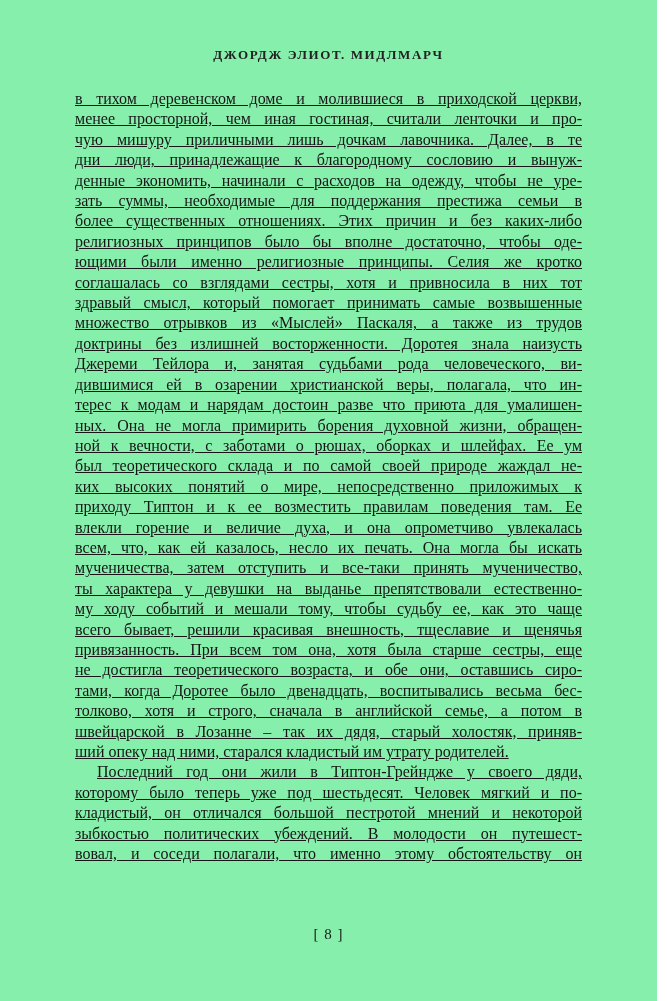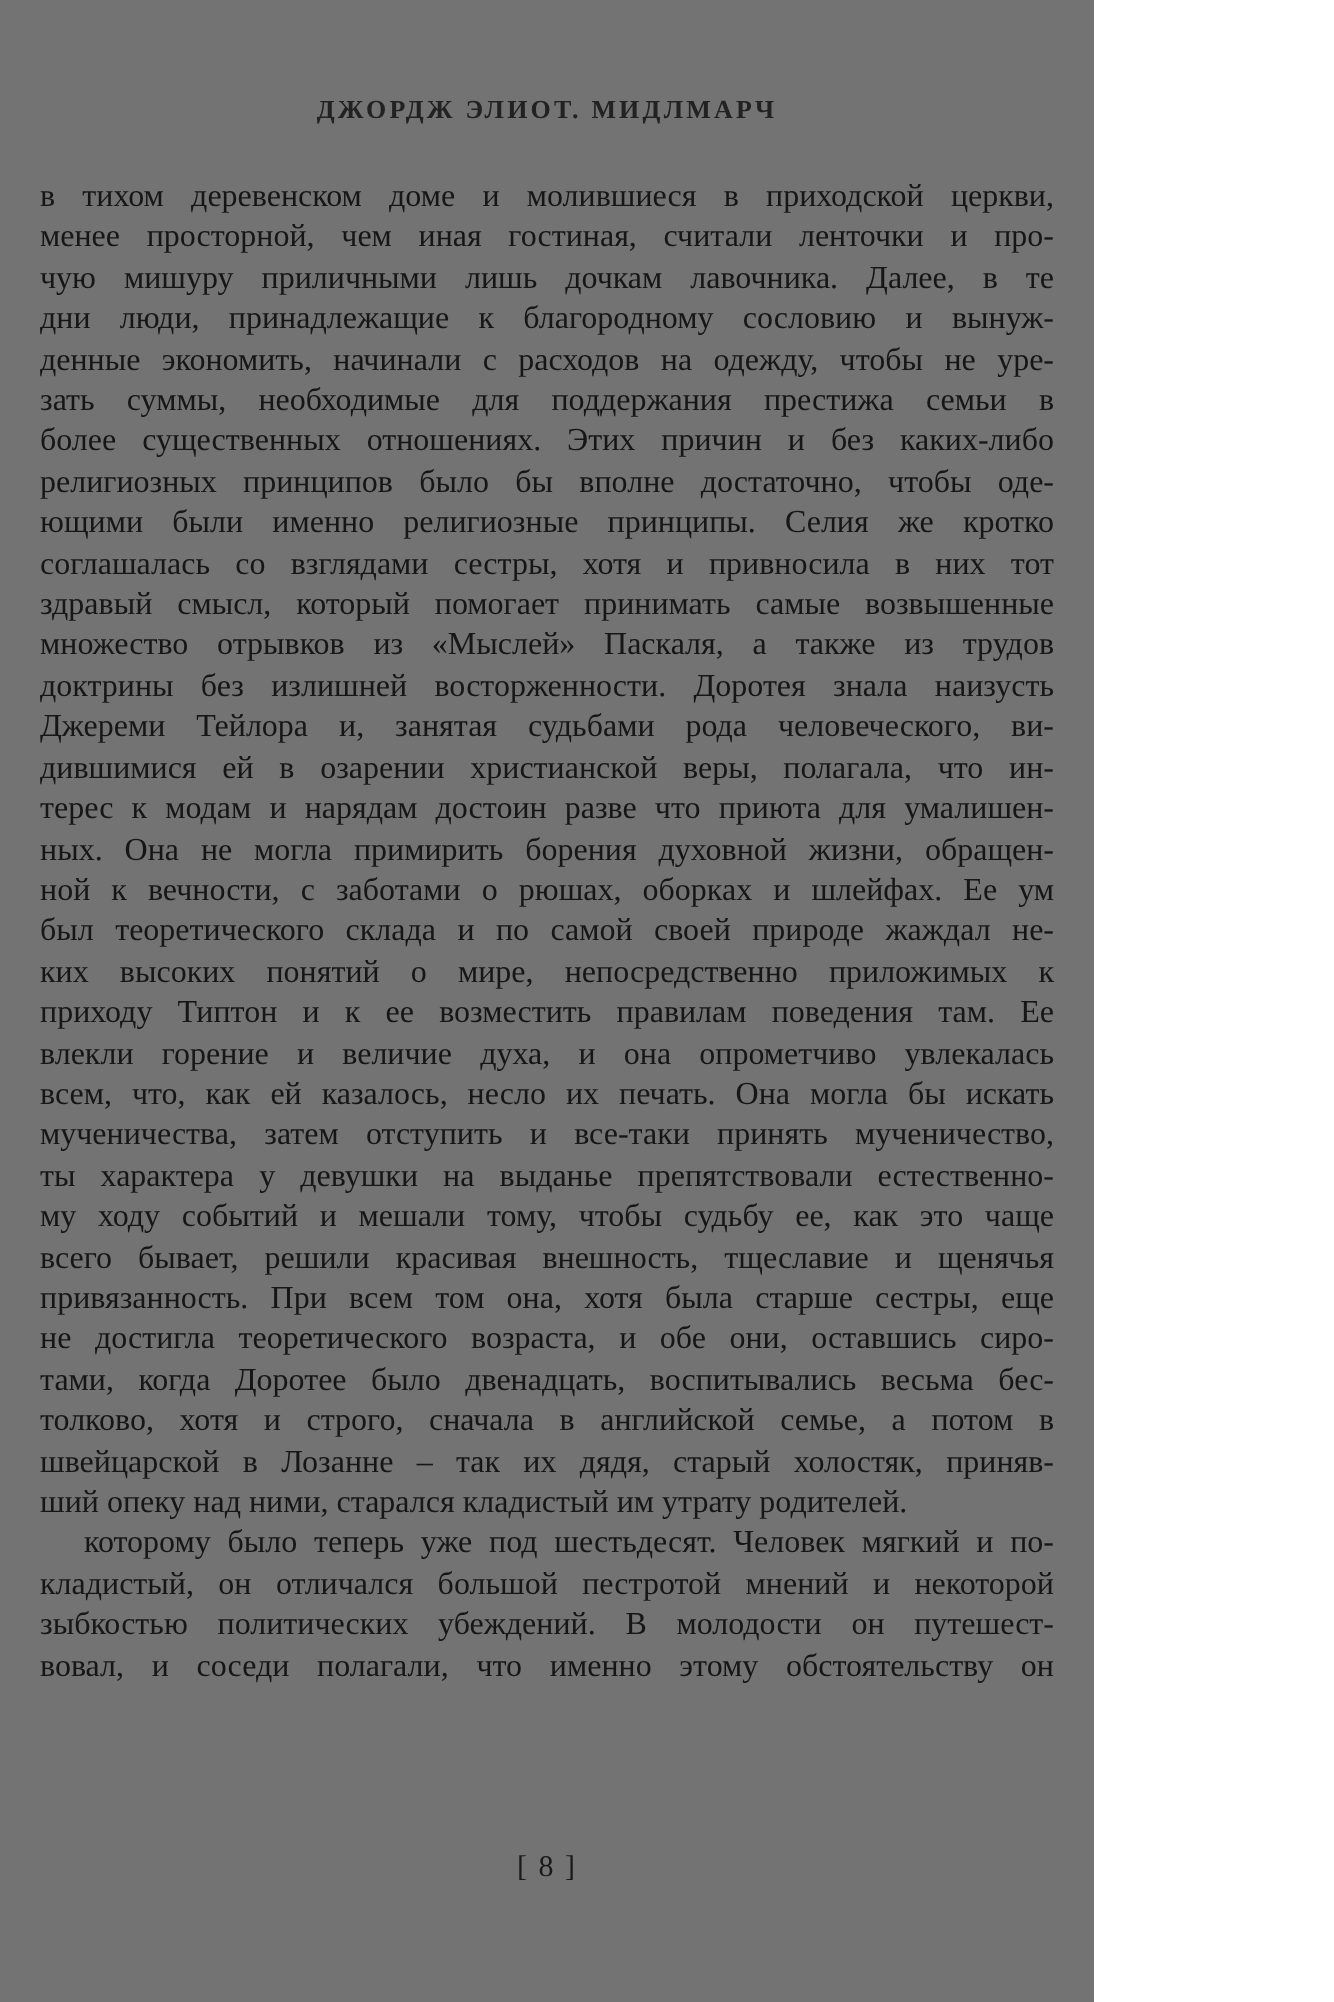--- a/index.html
+++ b/index.html
@@ -9,43 +9,44 @@
   body {
     width: 667px;
     height: 1001px;
     background: #ffffff;
     font-family: "Liberation Serif", serif;
     color: #1a1a1a;
     overflow: hidden;
   }
   .page {
     position: relative;
-    width: 547px;
+    width: 657px;
     height: 1001px;
     box-sizing: border-box;
     padding-top: 47px;
-    background: #737373;
+    background: #86efac;
   }
   .running-header {
     text-align: center;
     font-size: 13px;
     font-weight: bold;
     letter-spacing: 1.6px;
     color: #222222;
     margin-bottom: 26px;
   }
   .page-body {
     width: 507px;
     margin: 0 auto;
     font-size: 16px;
     line-height: 20.4px;
     color: #161616;
   }
   .paragraph {
     margin: 0;
+    text-decoration: underline;
   }
   .paragraph.indent .line:first-child {
     text-indent: 22px;
   }
   .line {
     text-align: justify;
     text-align-last: justify;
   }
   .line.para-last {
     text-align-last: left;
@@ -97,20 +98,21 @@
         <div class="line">му ходу событий и мешали тому, чтобы судьбу ее, как это чаще</div>
         <div class="line">всего бывает, решили красивая внешность, тщеславие и щенячья</div>
         <div class="line">привязанность. При всем том она, хотя была старше сестры, еще</div>
         <div class="line">не достигла теоретического возраста, и обе они, оставшись сиро-</div>
         <div class="line">тами, когда Доротее было двенадцать, воспитывались весьма бес-</div>
         <div class="line">толково, хотя и строго, сначала в английской семье, а потом в</div>
         <div class="line">швейцарской в Лозанне – так их дядя, старый холостяк, приняв-</div>
         <div class="line para-last">ший опеку над ними, старался кладистый им утрату родителей.</div>
       </div>
       <div class="paragraph indent">
+        <div class="line">Последний год они жили в Типтон-Грейндже у своего дяди,</div>
         <div class="line">которому было теперь уже под шестьдесят. Человек мягкий и по-</div>
         <div class="line">кладистый, он отличался большой пестротой мнений и некоторой</div>
         <div class="line">зыбкостью политических убеждений. В молодости он путешест-</div>
         <div class="line">вовал, и соседи полагали, что именно этому обстоятельству он</div>
       </div>
     </div>
 
   <div class="page-number">[ 8 ]</div>
 </div>
 

